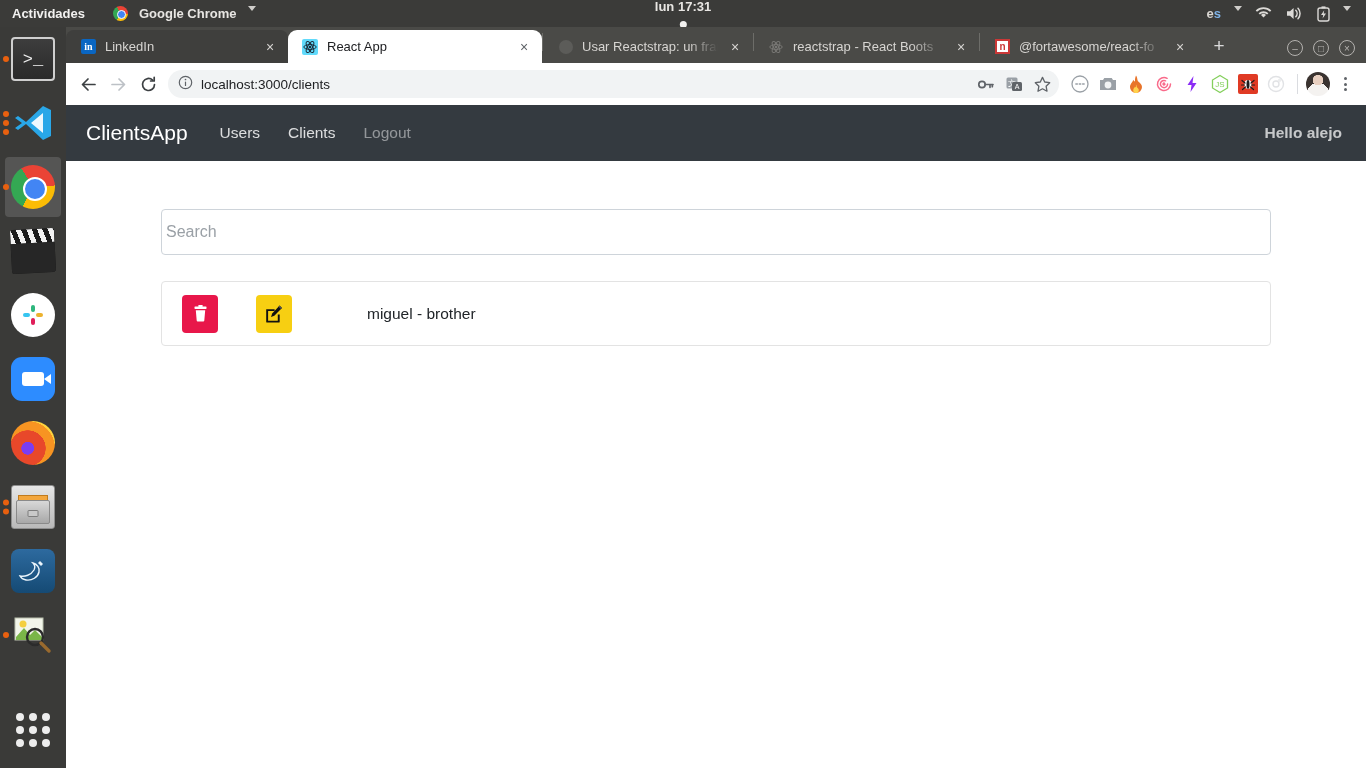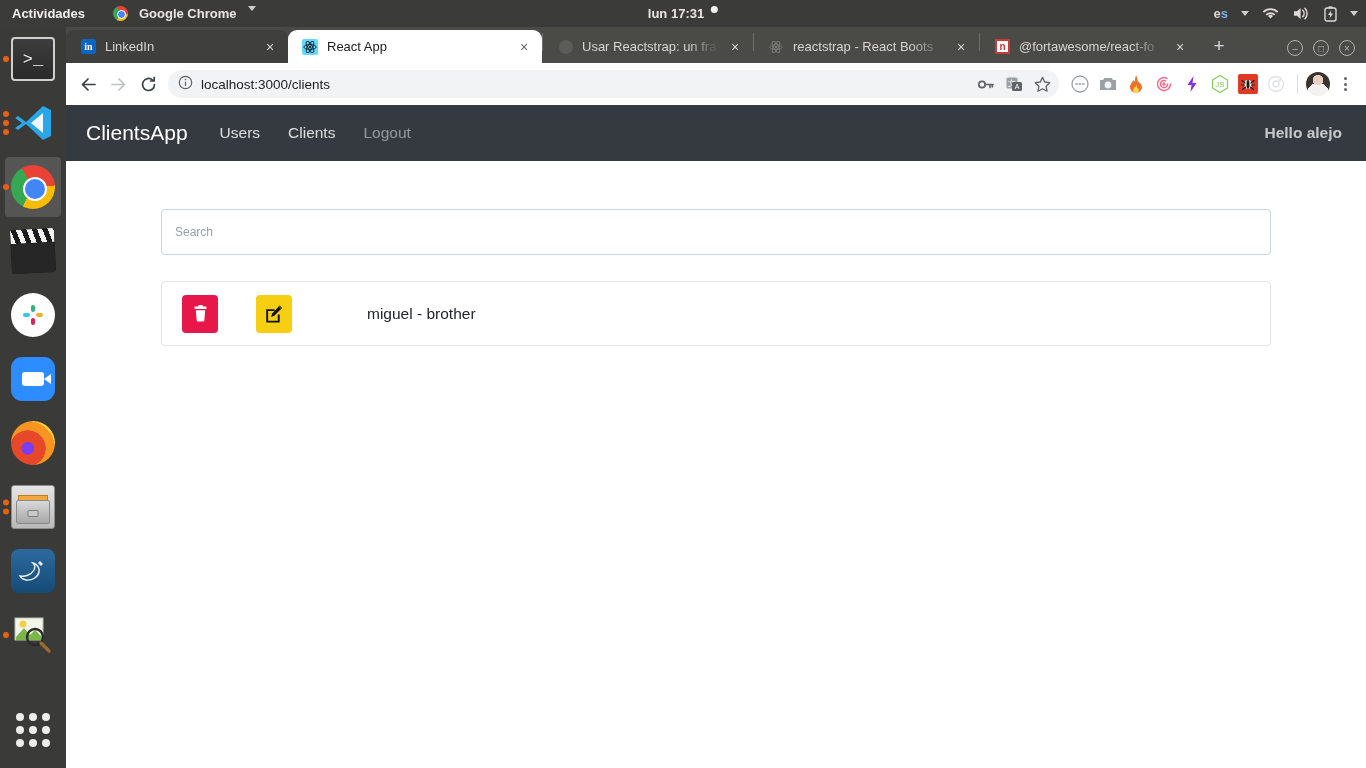--- a/index.html
+++ b/index.html
@@ -30,25 +30,25 @@
     width: 7px; height: 7px; border-radius: 50%;
     background: #4285f4; border: 1.2px solid #fff;
   }
   .caret-dn {
     width: 0; height: 0; border-left: 4.5px solid transparent;
     border-right: 4.5px solid transparent; border-top: 5px solid #cfcdca;
     display: inline-block;
   }
   #gnome-topbar .clock {
     position: absolute; left: 50%; transform: translateX(-50%);
-    display: flex; gap: 7px; font-weight: bold;
+    display: flex; align-items: center; gap: 7px; font-weight: bold; flex-direction: column;
   }
   .rec-dot { width: 7px; height: 7px; border-radius: 50%; background: #f2f1f0; display:inline-block; }
   #gnome-topbar .tray {
-    position: absolute; right: 8px; display: flex; align-items: center; gap: 13px;
+    position: absolute; right: 15px; display: flex; align-items: flex-start; gap: 13px;
   }
   .lang { font-weight: bold; font-size: 13px; }
   .lang .e { color: #d8d5d1; } .lang .s { color: #7fb3e8; }
   .tray svg { display: block; }
 
   
   #dock {
     position: absolute; left: 0; top: 27px; width: 66px; height: 741px;
     background: #3a3a38;
   }
@@ -169,21 +169,21 @@
   #appnav { height: 56px; background: #343a40; display: flex; align-items: center; padding: 12px 16px; }
   .brand { color: #fff; font-size: 21px; margin-right: 18px; padding-left: 4px; }
   .navlink { color: rgba(255,255,255,0.83); font-size: 15.5px; padding: 0 14px; }
   .navlink.muted { color: rgba(255,255,255,0.47); }
   .navright { margin-left: auto; color: rgba(255,255,255,0.72); font-size: 15.5px; font-weight: bold;
               padding-right: 8px; }
 
   #container { width: 1110px; margin: 0 auto; padding-top: 48px; }
   #search-input {
     width: 100%; height: 46px; border: 1px solid #ced4da; border-radius: 4px;
-    padding: 0 13px; font-size: 12px; color: #ec4899; background: #fff;
+    padding: 0 4px; font-size: 16px; color: #ec4899; background: #fff;
     font-family: "Liberation Sans", sans-serif;
   }
   #search-input::placeholder { color: #9aa0a6; }
   #list { margin-top: 26px; border: 1px solid #e3e3e3; border-radius: 4px; background:#fff; }
   .list-row { height: 63px; display: flex; align-items: center; padding: 0 20px; gap: 10px;
               border-bottom: 1px solid #e3e3e3; }
   .list-row:last-child { border-bottom: none; gap: 38px; }
   .btn-sq { width: 36px; height: 38px; border: none; border-radius: 4px; cursor: pointer;
             display:flex; align-items:center; justify-content:center; padding: 0; }
   .btn-del { background: #e8174a; }

